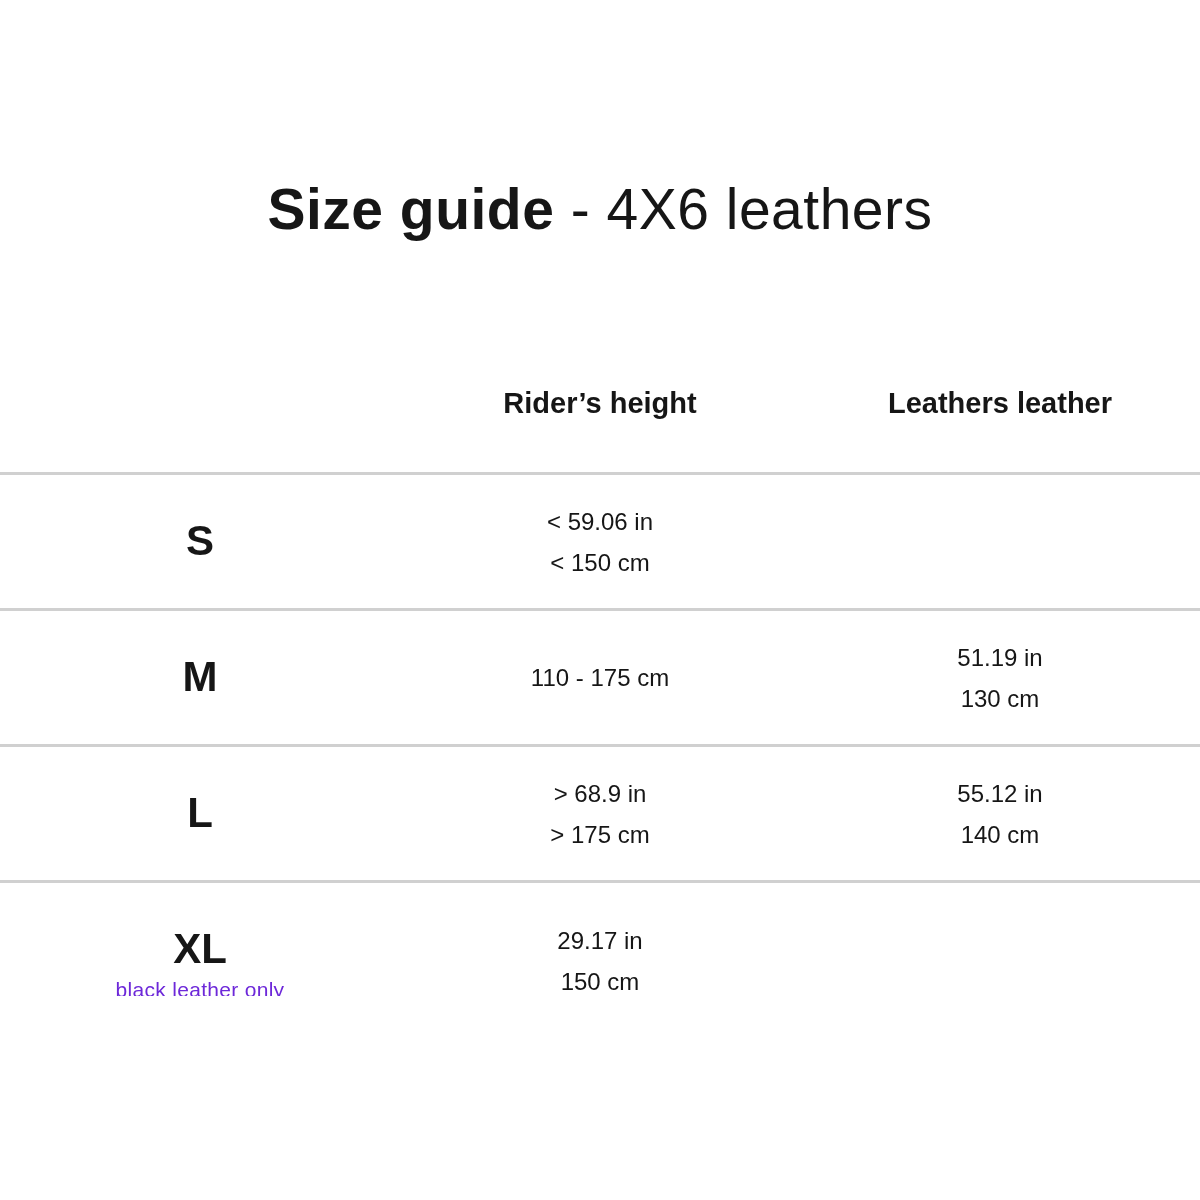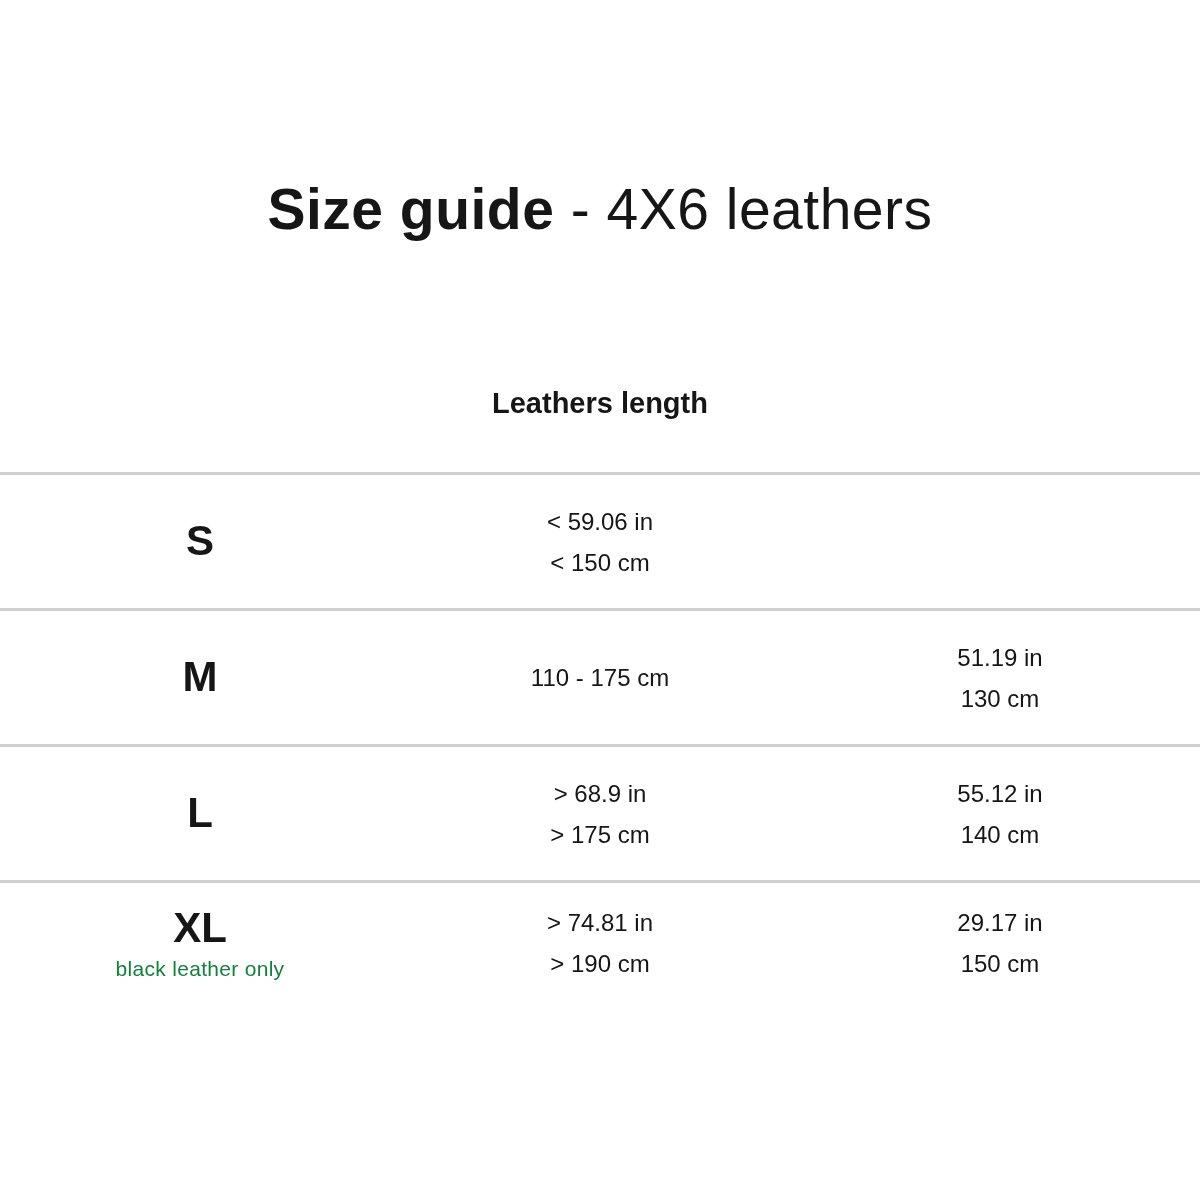--- a/index.html
+++ b/index.html
@@ -28,20 +28,21 @@
   .header-row{display:flex;height:86px;}
   .data-row{
     display:flex;
     height:136px;
     border-top:3px solid #d0d0d0;
     box-sizing:border-box;
   }
   .data-row.last{
     height:125px;
     border-bottom:3px solid #d0d0d0;
+    align-items:flex-end;
   }
   .cell{
     width:400px;
     display:flex;
     flex-direction:column;
     justify-content:center;
     align-items:center;
     text-align:center;
   }
   .header-row .cell{justify-content:flex-start;}
@@ -54,37 +55,38 @@
     font-size:24px;
     line-height:41px;
   }
   .size-label{
     font-size:42px;
     font-weight:700;
     line-height:1.15;
   }
   .size-note{
     font-size:21px;
-    color:#15803d;
+    color:#6d28d9;
     margin-top:5px;
     letter-spacing:0.3px;
   }
 </style>
 </head>
 <body>
 
 <div class="page">
 
   <h1 class="title"><span class="title-bold">Size guide</span><span class="title-rest"> - 4X6 leathers</span></h1>
 
   <div class="size-table">
 
     <div class="header-row">
       <div class="cell"></div>
-      <div class="cell col-header">Leathers length</div>
+      <div class="cell col-header">Rider’s height</div>
+      <div class="cell col-header">Leathers leather</div>
     </div>
 
     <div class="data-row">
       <div class="cell">
         <div class="size-label">S</div>
       </div>
       <div class="cell">
         <div class="value">&lt; 59.06 in</div>
         <div class="value">&lt; 150 cm</div>
       </div>
@@ -116,23 +118,19 @@
         <div class="value">140 cm</div>
       </div>
     </div>
 
     <div class="data-row last">
       <div class="cell">
         <div class="size-label">XL</div>
         <div class="size-note">black leather only</div>
       </div>
       <div class="cell">
-        <div class="value">&gt; 74.81 in</div>
-        <div class="value">&gt; 190 cm</div>
-      </div>
-      <div class="cell">
         <div class="value">29.17 in</div>
         <div class="value">150 cm</div>
       </div>
     </div>
 
   </div>
 </div>
 
 </body></html>

